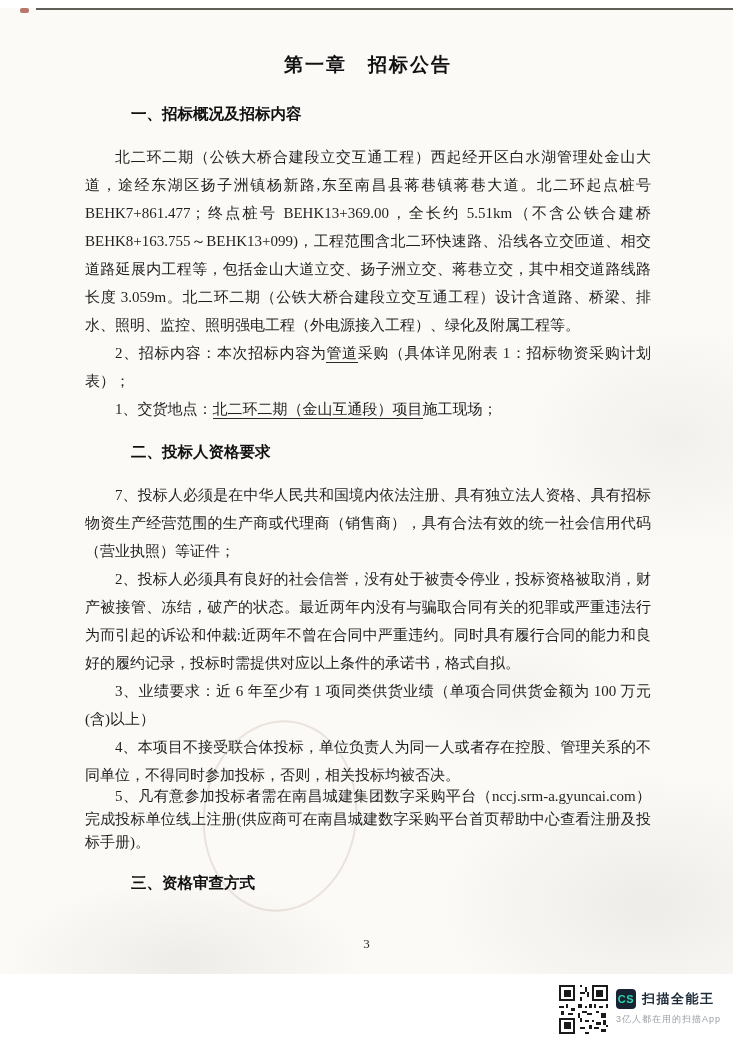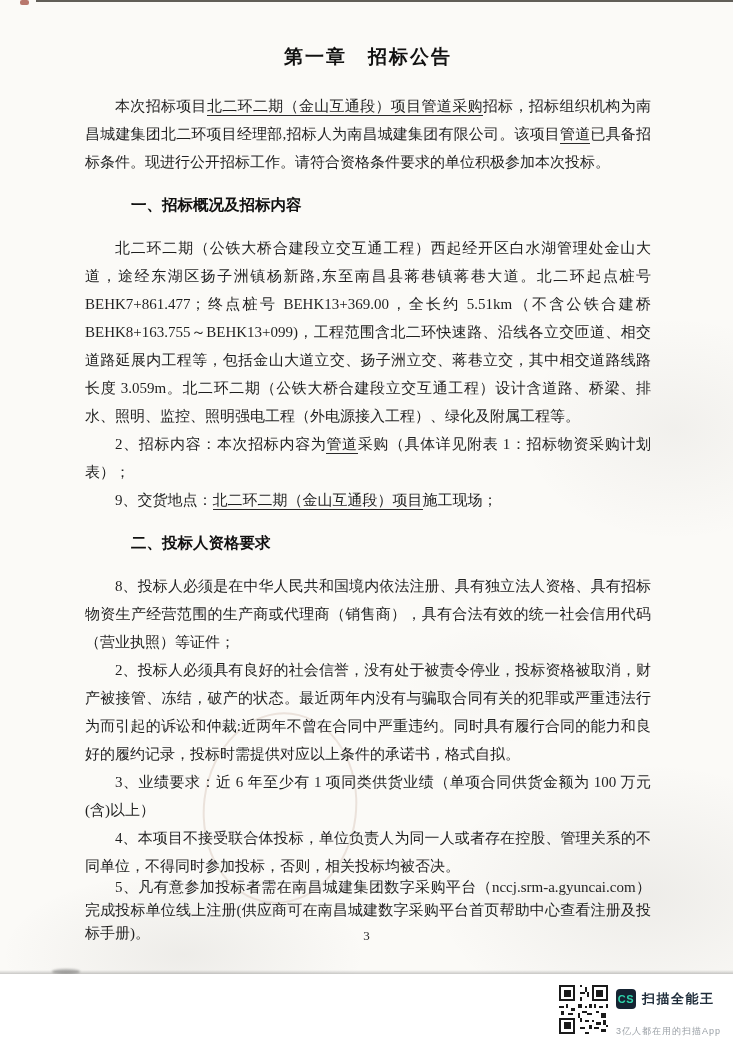--- a/index.html
+++ b/index.html
@@ -5,21 +5,21 @@
   html,body{margin:0;padding:0;}
   body{
     width:733px;height:1041px;
     background:#ffffff;
     font-family:"Liberation Serif","DejaVu Serif",serif;
     position:relative;
     overflow:hidden;
   }
   
   .scan-page{
-    position:absolute;left:0;top:0;width:733px;height:974px;
+    position:absolute;left:0;top:8px;width:733px;height:974px;
     background:
       radial-gradient(ellipse 220px 160px at 92% 44%, rgba(60,55,45,0.05), transparent 70%),
       radial-gradient(ellipse 300px 190px at 88% 92%, rgba(60,55,45,0.07), transparent 70%),
       radial-gradient(ellipse 260px 120px at 25% 98%, rgba(60,55,45,0.07), transparent 70%),
       radial-gradient(ellipse 160px 90px at 70% 70%, rgba(60,55,45,0.03), transparent 70%),
       linear-gradient(#fbfaf7,#fbfaf7);
     color:#212121;
   }
   .scan-page::after{
     content:"";position:absolute;left:0;right:0;bottom:0;height:4px;
@@ -81,58 +81,58 @@
   .qr{width:49px;height:49px;display:block;}
   .badge-col{display:flex;flex-direction:column;justify-content:flex-start;padding-top:4px;}
   .badge-row{display:flex;align-items:center;gap:6px;}
   .cs-logo{
     width:20px;height:20px;border-radius:4px;background:#152332;
     color:#2ed3ab;font-weight:700;font-size:11px;
     display:flex;align-items:center;justify-content:center;
     letter-spacing:.5px;
   }
   .app-name{font-size:13px;font-weight:700;color:#1c2a38;letter-spacing:1.5px;}
-  .tagline{font-size:9px;color:#9aa0a6;margin-top:16px;letter-spacing:1px;}
+  .tagline{font-size:9px;color:#9aa0a6;margin-top:4px;letter-spacing:1px;}
 </style>
 </head>
 <body>
 
 <div class="scan-page">
 
   <div class="top-line"></div>
   <div class="red-mark"></div>
   <div class="stamp-ghost"></div>
 
   <div class="content">
 
     <h1 class="doc-title">第一章　招标公告</h1>
 
-    <p class="para"><span>本次招标项目</span><span class="u">北二环二期（金山互通段）项目管道采购</span><span>招标，招标组织机构为南昌城建集团北二环项目经理部,招标人为南昌城建集团有限公司。该项目</span><span class="u">管道</span><span>已具备招标条件。现进行公开招标工作。请符合资格条件要求的单位积极参加本次投标。</span></p>
 
     <p class="heading">一、招标概况及招标内容</p>
 
 
     <p class="para">北二环二期（公铁大桥合建段立交互通工程）西起经开区白水湖管理处金山大道，途经东湖区扬子洲镇杨新路,东至南昌县蒋巷镇蒋巷大道。北二环起点桩号 BEHK7+861.477；终点桩号 BEHK13+369.00，全长约 5.51km（不含公铁合建桥 BEHK8+163.755～BEHK13+099)，工程范围含北二环快速路、沿线各立交匝道、相交道路延展内工程等，包括金山大道立交、扬子洲立交、蒋巷立交，其中相交道路线路长度 3.059m。北二环二期（公铁大桥合建段立交互通工程）设计含道路、桥梁、排水、照明、监控、照明强电工程（外电源接入工程）、绿化及附属工程等。</p>
 
     <p class="para"><span>2、招标内容：本次招标内容为</span><span class="u">管道</span><span>采购（具体详见附表 1：招标物资采购计划表）；</span></p>
 
-    <p class="para"><span>9、交货地点：</span><span class="u">北二环二期（金山互通段）项目</span><span>施工现场；</span></p>
+    <p class="para"><span>1、交货地点：</span><span class="u">北二环二期（金山互通段）项目</span><span>施工现场；</span></p>
 
     <p class="heading">二、投标人资格要求</p>
 
-    <p class="para">8、投标人必须是在中华人民共和国境内依法注册、具有独立法人资格、具有招标物资生产经营范围的生产商或代理商（销售商），具有合法有效的统一社会信用代码（营业执照）等证件；</p>
+    <p class="para">7、投标人必须是在中华人民共和国境内依法注册、具有独立法人资格、具有招标物资生产经营范围的生产商或代理商（销售商），具有合法有效的统一社会信用代码（营业执照）等证件；</p>
 
     <p class="para">2、投标人必须具有良好的社会信誉，没有处于被责令停业，投标资格被取消，财产被接管、冻结，破产的状态。最近两年内没有与骗取合同有关的犯罪或严重违法行为而引起的诉讼和仲裁:近两年不曾在合同中严重违约。同时具有履行合同的能力和良好的履约记录，投标时需提供对应以上条件的承诺书，格式自拟。</p>
 
     <p class="para">3、业绩要求：近 6 年至少有 1 项同类供货业绩（单项合同供货金额为 100 万元(含)以上）</p>
 
     <p class="para">4、本项目不接受联合体投标，单位负责人为同一人或者存在控股、管理关系的不同单位，不得同时参加投标，否则，相关投标均被否决。</p>
 
     <p class="para tight">5、凡有意参加投标者需在南昌城建集团数字采购平台（nccj.srm-a.gyuncai.com）完成投标单位线上注册(供应商可在南昌城建数字采购平台首页帮助中心查看注册及投标手册)。</p>
 
+    <p class="heading">三、资格审查方式</p>
 
   </div>
 
   <div class="page-number">3</div>
 
   <div class="edge-nub"></div>
 </div>
 
 <div class="footer-band">
   <div class="scanner-badge">

